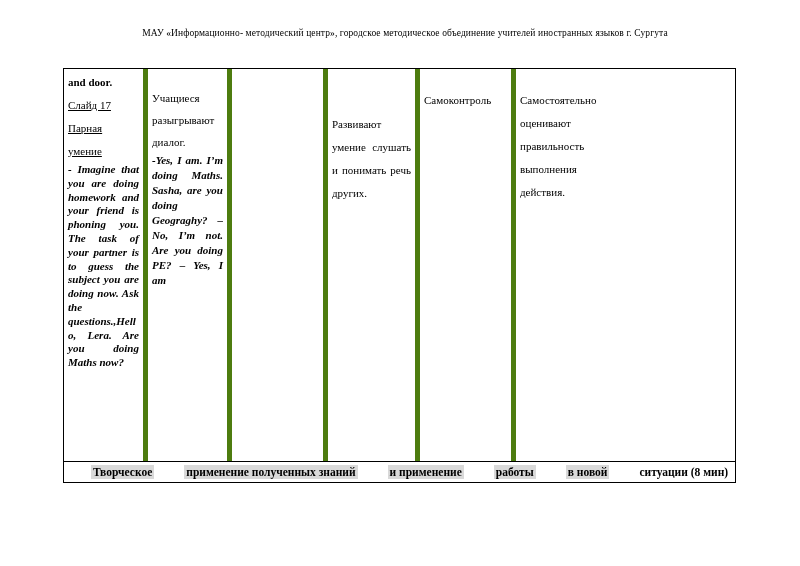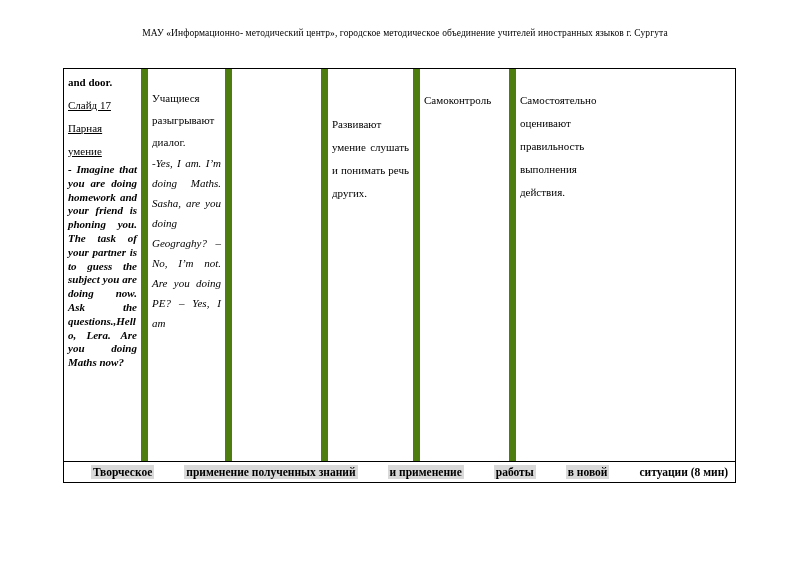--- a/index.html
+++ b/index.html
@@ -33,21 +33,21 @@
     border: 1px solid #000000;
     box-sizing: border-box;
     background: #ffffff;
   }
   .row-main {
     display: grid;
     grid-template-columns: 84px 84px 96px 92px 96px 96px auto;
     height: 392px;
   }
   .cell {
-    border-right: 7px solid #4d7c0f;
+    border-right: 5px solid #4d7c0f;
     box-sizing: border-box;
     padding: 2px 4px;
     overflow: hidden;
     font-size: 11px;
   }
   .cell:last-child { border-right: none; }
   .cell p { margin: 0; }
   .c1 { padding-top: 2px; }
   .c2 { padding-top: 18px; }
   .c4 { padding-top: 18px; }
@@ -61,23 +61,23 @@
   .ru22 { line-height: 22px; }
   .justify { text-align: justify; }
   .task {
     font-weight: bold;
     font-style: italic;
     line-height: 13.8px;
     text-align: justify;
     overflow-wrap: break-word;
   }
   .dialog {
-    font-weight: normal;
+    font-weight: bold;
     font-style: italic;
-    line-height: 20px;
+    line-height: 15px;
     text-align: justify;
     overflow-wrap: break-word;
   }
   .row-footer {
     border-top: 1px solid #000000;
     height: 21px;
     display: flex;
     align-items: center;
     padding: 0 4px;
     box-sizing: border-box;

